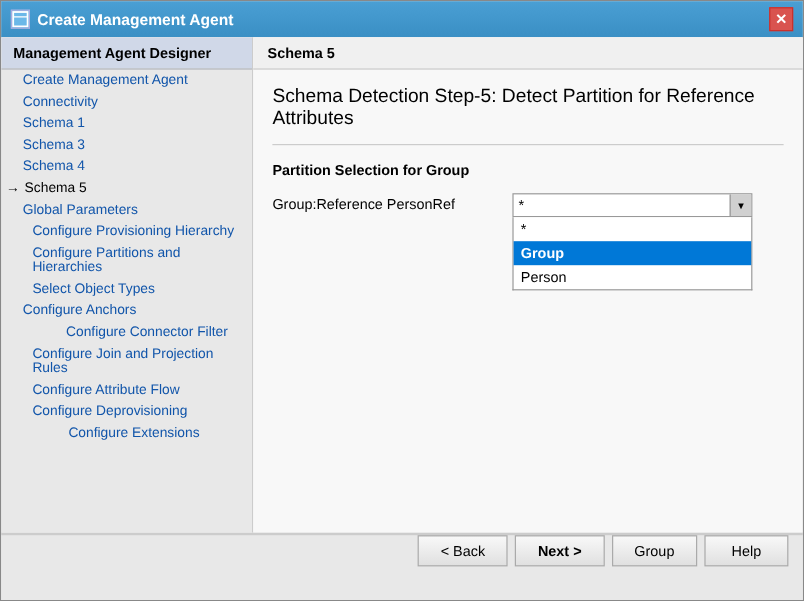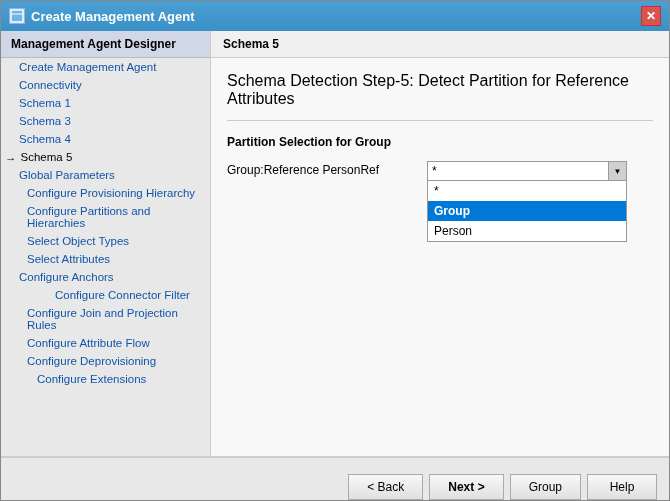--- a/index.html
+++ b/index.html
@@ -168,25 +168,25 @@
       cursor: pointer;
     }
 
     .dropdown-list-item.highlighted {
       background: #0078d7;
       color: #ffffff;
       font-weight: bold;
     }
 
     .footer {
-      height: 44px;
+      height: 56px;
       background: #e8e8e8;
       border-top: 2px solid #ccc;
       display: flex;
-      align-items: flex-end;
+      align-items: flex-start;
       justify-content: flex-end;
       padding: 0 12px;
       gap: 6px;
     }
 
     .footer-btn {
       padding: 5px 18px;
       font-size: 12px;
       border: 1px solid #aaa;
       background: linear-gradient(to bottom, #f8f8f8, #e0e0e0);
@@ -227,27 +227,26 @@
       <div class="sidebar-item">Create Management Agent</div>
       <div class="sidebar-item">Connectivity</div>
       <div class="sidebar-item">Schema 1</div>
       <div class="sidebar-item">Schema 3</div>
       <div class="sidebar-item">Schema 4</div>
       <div class="sidebar-item active">Schema 5</div>
       <div class="sidebar-item">Global Parameters</div>
       <div class="sidebar-item" style="padding-left:26px;">Configure Provisioning Hierarchy</div>
       <div class="sidebar-item" style="padding-left:26px;">Configure Partitions and Hierarchies</div>
       <div class="sidebar-item" style="padding-left:26px;">Select Object Types</div>
-      <div class="sidebar-item" style="padding-left:26px;">Select Attributes</div>
       <div class="sidebar-item" style="">Configure Anchors</div>
       <div class="sidebar-item" style="padding-left:26px;margin-left:28px;">Configure Connector Filter</div>
       <div class="sidebar-item" style="padding-left:26px;">Configure Join and Projection Rules</div>
       <div class="sidebar-item" style="padding-left:26px;">Configure Attribute Flow</div>
       <div class="sidebar-item" style="padding-left:26px;">Configure Deprovisioning</div>
-      <div class="sidebar-item" style="padding-left:36px;">Configure Extensions</div>
+      <div class="sidebar-item" style="padding-left:24px;margin-left:32px;">Configure Extensions</div>
     </div>
 
     <div class="main-panel">
       <div class="main-header">Schema 5</div>
       <div class="main-content">
         <div class="step-title">Schema Detection Step-5: Detect Partition for Reference Attributes</div>
         <hr class="divider">
         <div class="section-label">Partition Selection for Group</div>
 
         <div class="field-row">

